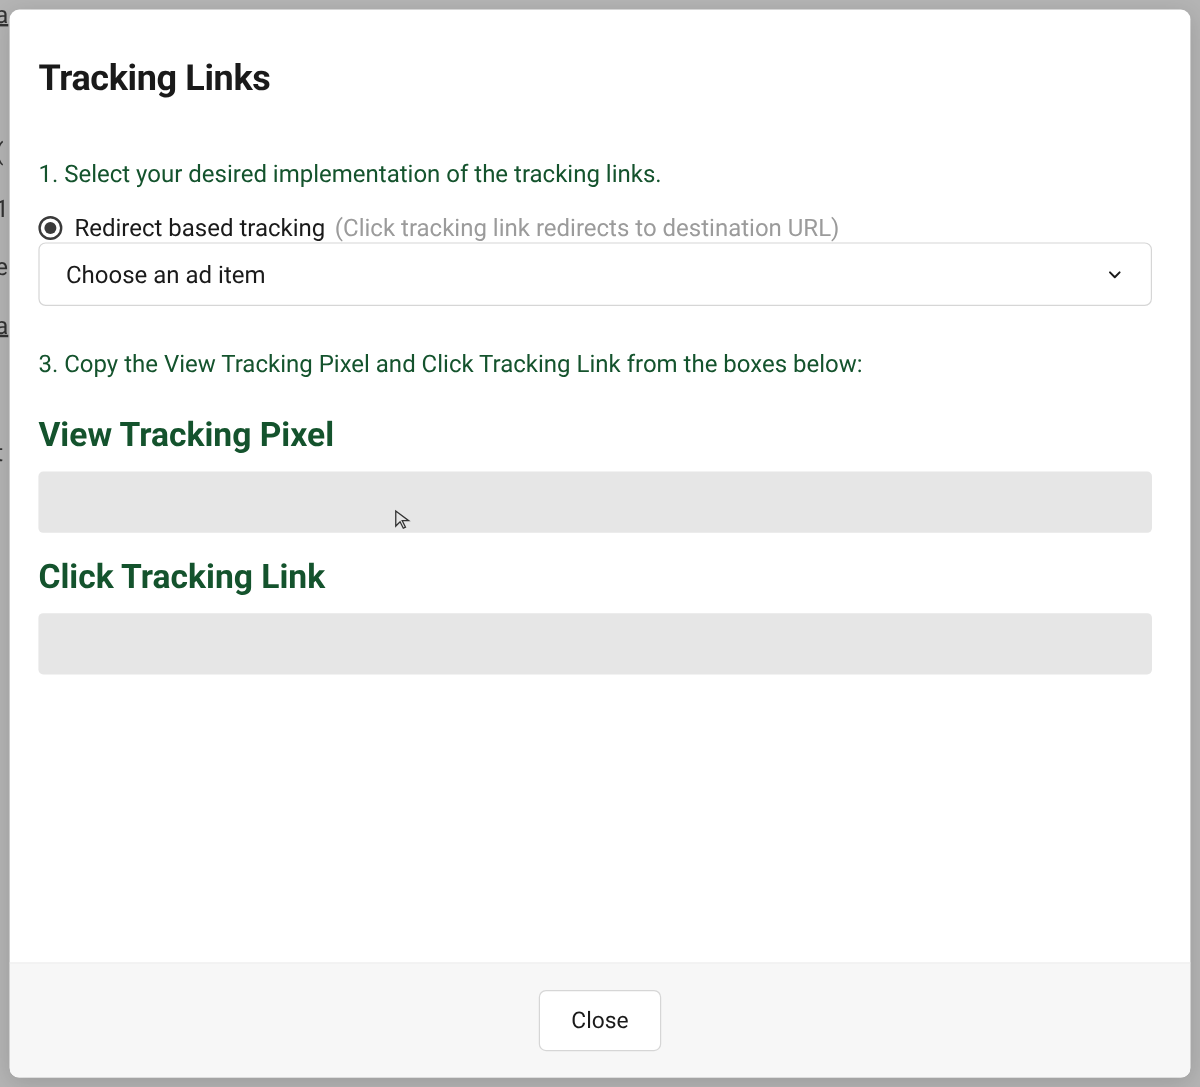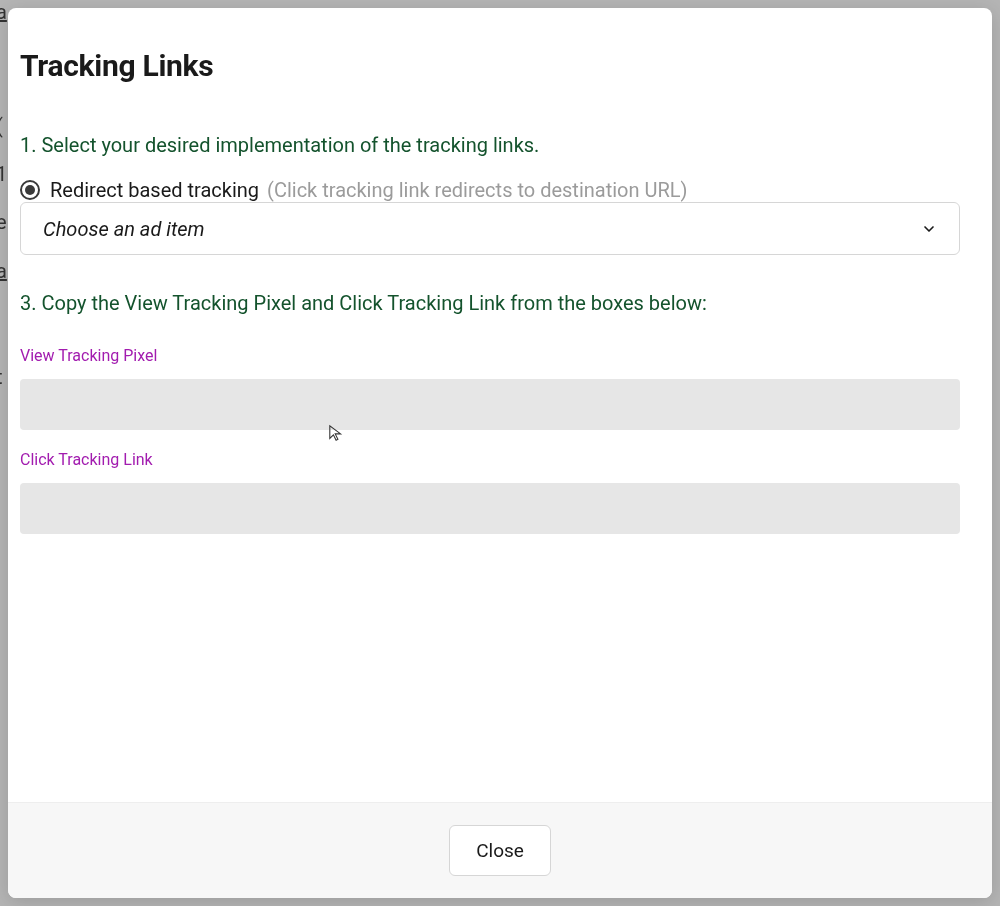--- a/index.html
+++ b/index.html
@@ -35,21 +35,21 @@
       bottom: 8px;
       background: #fff;
       border-radius: 8px;
       display: flex;
       flex-direction: column;
       box-shadow: 0 4px 20px rgba(0,0,0,0.15);
       overflow: hidden;
     }
     .modal-body {
       flex: 1;
-      padding: 40px 32px 20px 12px;
+      padding: 40px 32px 20px 24px;
       overflow: auto;
     }
     .modal-title {
       font-size: 30px;
       font-weight: 700;
       color: #1a1a1a;
       margin-bottom: 48px;
       letter-spacing: -0.3px;
     }
     .step-text {
@@ -113,30 +113,29 @@
       display: flex;
       align-items: center;
       justify-content: space-between;
       padding: 0 22px;
       cursor: pointer;
       background: #fff;
     }
     .select-placeholder {
       font-size: 20px;
       color: #1a1a1a;
-      font-style: italic;
     }
     .chevron-down {
       width: 16px;
       height: 16px;
     }
     .field-label {
-      font-size: 16px;
-      font-weight: 400;
-      color: #a21caf;
+      font-size: 28px;
+      font-weight: 700;
+      color: #14532d;
       margin-bottom: 14px;
     }
     .field-label-2 {
       margin-top: 20px;
     }
     .readonly-box {
       width: 100%;
       height: 51px;
       background: #e6e6e6;
       border-radius: 4px;

